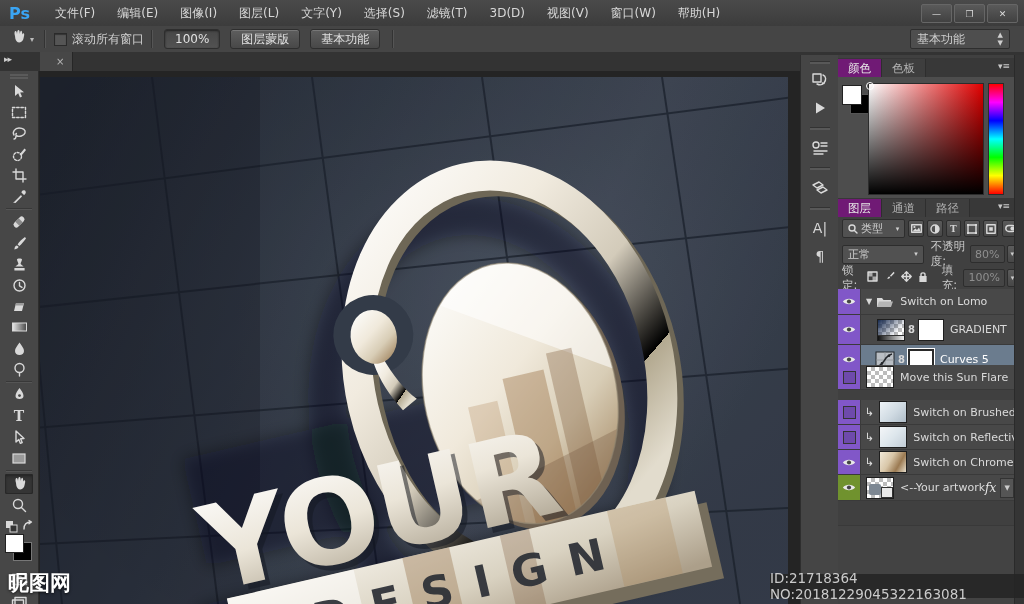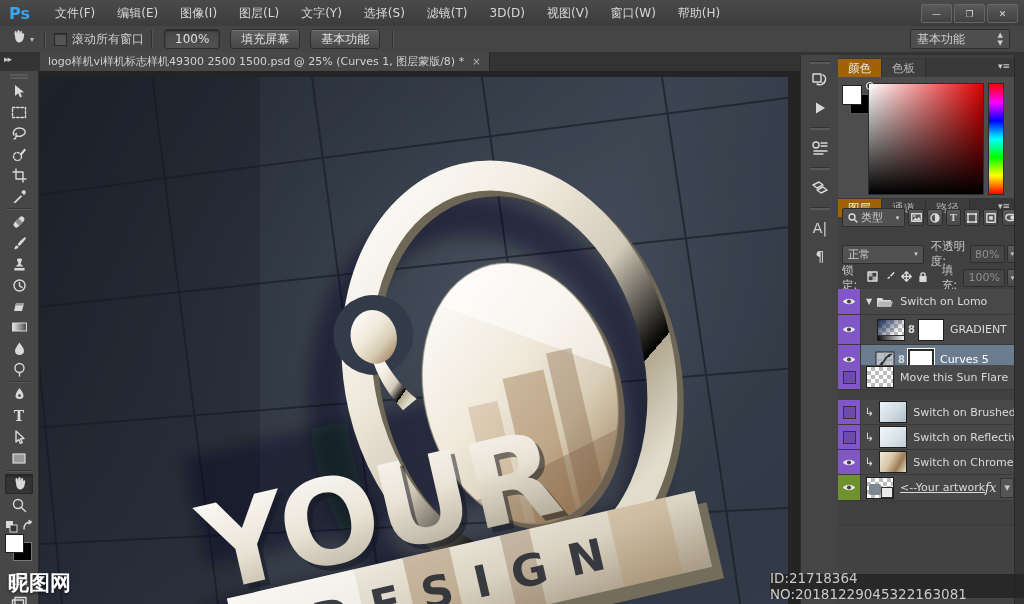--- a/index.html
+++ b/index.html
@@ -42,21 +42,21 @@
   
   .dockcol{left:800px;top:55px;width:38px;height:549px;background:#454545;border-left:1px solid #2e2e2e}
   .dock-ico{position:absolute;left:5px;width:28px;height:26px;display:flex;align-items:center;justify-content:center;color:#d5d5d5;font-size:15px}
   .dock-grip{position:absolute;left:9px;width:20px;height:2px;background:#585858;border-top:1px solid #333}
   .collapse-arrows{position:absolute;font-size:9px;color:#cfcfcf;letter-spacing:-1px}
   
   .rightpanel{left:838px;top:55px;width:176px;height:549px;background:#404040}
   .rightedge{left:1014px;top:55px;width:10px;height:549px;background:#353535;border-left:1px solid #2a2a2a}
   .ptabs{position:absolute;left:0;width:176px;height:19px;background:#383838;display:flex;align-items:flex-end}
   .ptab{height:18px;padding:0 10px;font-size:11.5px;line-height:18px;color:#b3b3b3;background:#3e3e3e;border-right:1px solid #2e2e2e}
-  .ptab.active{background:#a16207;color:#e6e6e6}
+  .ptab.active{background:#701a75;color:#e6e6e6}
   .pmenu{position:absolute;right:4px;top:3px;font-size:9px;color:#c9c9c9}
   .color-body{position:absolute;left:0;top:19px;width:176px;height:122px;background:#4d4d4d}
   .sat-square{position:absolute;left:30px;top:6px;width:114px;height:110px;border:1px solid #2c2c2c;
     background:linear-gradient(to bottom,rgba(0,0,0,0) 0%,#000 100%),linear-gradient(to right,#fff 0%,#e00000 100%)}
   .hue-bar{position:absolute;left:150px;top:6px;width:14px;height:110px;border:1px solid #2c2c2c;
     background:linear-gradient(to bottom,#f00,#f0f,#00f,#0ff,#0f0,#ff0,#f00)}
   .mini-fg{position:absolute;left:4px;top:8px;width:18px;height:18px;background:#fff;border:1px solid #222;z-index:2}
   .mini-bg{position:absolute;left:12px;top:17px;width:18px;height:18px;background:#000;border:1px solid #555}
   .sat-marker{position:absolute;left:28px;top:5px;width:6px;height:6px;border:1px solid #fff;border-radius:50%}
   
@@ -131,33 +131,32 @@
     <svg width="17" height="16" viewBox="0 0 17 16">
         <path class="icofill" d="M5 7 C4 4,4.6 2,5.6 2 C6.4 2,6.8 3,7 5 C7.2 2.6,7.6 1,8.5 1 C9.4 1,9.7 2.6,9.8 5 C10.1 3,10.5 1.6,11.3 1.8 C12.1 2,12.2 3.6,12.2 5.6 C12.7 4.4,13.3 4,13.9 4.4 C14.6 4.9,14 7,13.6 9 C13.2 11.3,11.8 13.4,9.4 13.4 C7 13.4,5.8 11.5,5.3 9.4 Z"></path>
       </svg>
   </span>
   <span style="font-size:8px;color:#bbb;margin:0 3px">▾</span>
   <div class="opt-sep"></div>
   <div class="opt-check"></div>
   <span class="opt-label">滚动所有窗口</span>
   <div class="opt-sep"></div>
   <div class="opt-btn pressed">100%</div>
-  <div class="opt-btn">填充屏幕</div>
+  <div class="opt-btn">图层蒙版</div>
   <div class="opt-btn">基本功能</div>
   <div class="opt-sep"></div>
   <div class="workspace">
     <span>基本功能</span>
     <span style="font-size:7px;margin-left:6px">▲<br>▼</span>
   </div>
 </div>
 
 <div class="abs tabbar">
   <span class="collapse-arrows" style="left:4px;top:2px">▸▸</span>
   <div class="tab-doc">
-    <span>logo样机vi样机标志样机49300 2500 1500.psd @ 25% (Curves 1, 图层蒙版/8) *</span>
     <span class="tab-close">×</span>
   </div>
   <span class="collapse-arrows" style="right:4px;top:2px;position:absolute">▸▸</span>
 </div>
 
 <div class="abs toolbar">
   <div class="grip"></div>
   <div class="tool" style="top:10px">
       <svg width="15" height="15" viewBox="0 0 15 15">
         <path class="icofill" d="M3 1 L3 12 L6.2 9.2 L8 13.4 L10 12.5 L8.2 8.4 L12 8.2 Z"></path>
@@ -461,21 +460,21 @@
     <div class="hue-bar"></div>
   </div>
 
   <div class="ptabs" style="top:143px">
     <div class="ptab active">图层</div>
     <div class="ptab">通道</div>
     <div class="ptab">路径</div>
     <span class="pmenu">▾≡</span>
   </div>
 
-  <div class="lrowhdr" style="top:152px;height:21px;padding-left:4px">
+  <div class="lrowhdr" style="top:163px;height:21px;padding-left:4px">
     <div class="sel" style="width:64px">
       <span style="display:flex;align-items:center">
           <svg width="10" height="10" viewBox="0 0 10 10" style="margin-right:3px">
             <circle cx="4" cy="4" r="3" class="icostroke"></circle>
             <path class="icostroke" d="M6.4 6.4 L9 9"></path>
           </svg>
           <span>类型</span>
         </span>
       <span style="font-size:7px">▾</span>
     </div>
@@ -636,21 +635,21 @@
   <div class="lrow" style="top:420px;height:25px">
     <div class="eyecell green">
         <svg width="14" height="9">
           <use href="#eye"></use>
         </svg>
       </div>
     <div class="thumb checker">
       <div style="position:absolute;left:2px;top:6px;width:12px;height:11px;background:#7d8792;border-radius:2px"></div>
       <div style="position:absolute;right:0;bottom:0;width:10px;height:9px;background:#e9e9e9;border:1px solid #333"></div>
     </div>
-    <span class="lname" style="text-decoration:underline">&lt;--Your artwork</span>
+    <span class="lname" style="">&lt;--Your artwork</span>
     <span class="fxlbl">fx</span>
     <span class="fxdd">▼</span>
   </div>
 
   <div style="position:absolute;left:0;top:470px;width:176px;height:79px;background:#434343;border-top:1px solid #393939"></div>
 </div>
 
 <div class="abs rightedge"></div>
 
 <div class="abs wm-left">

